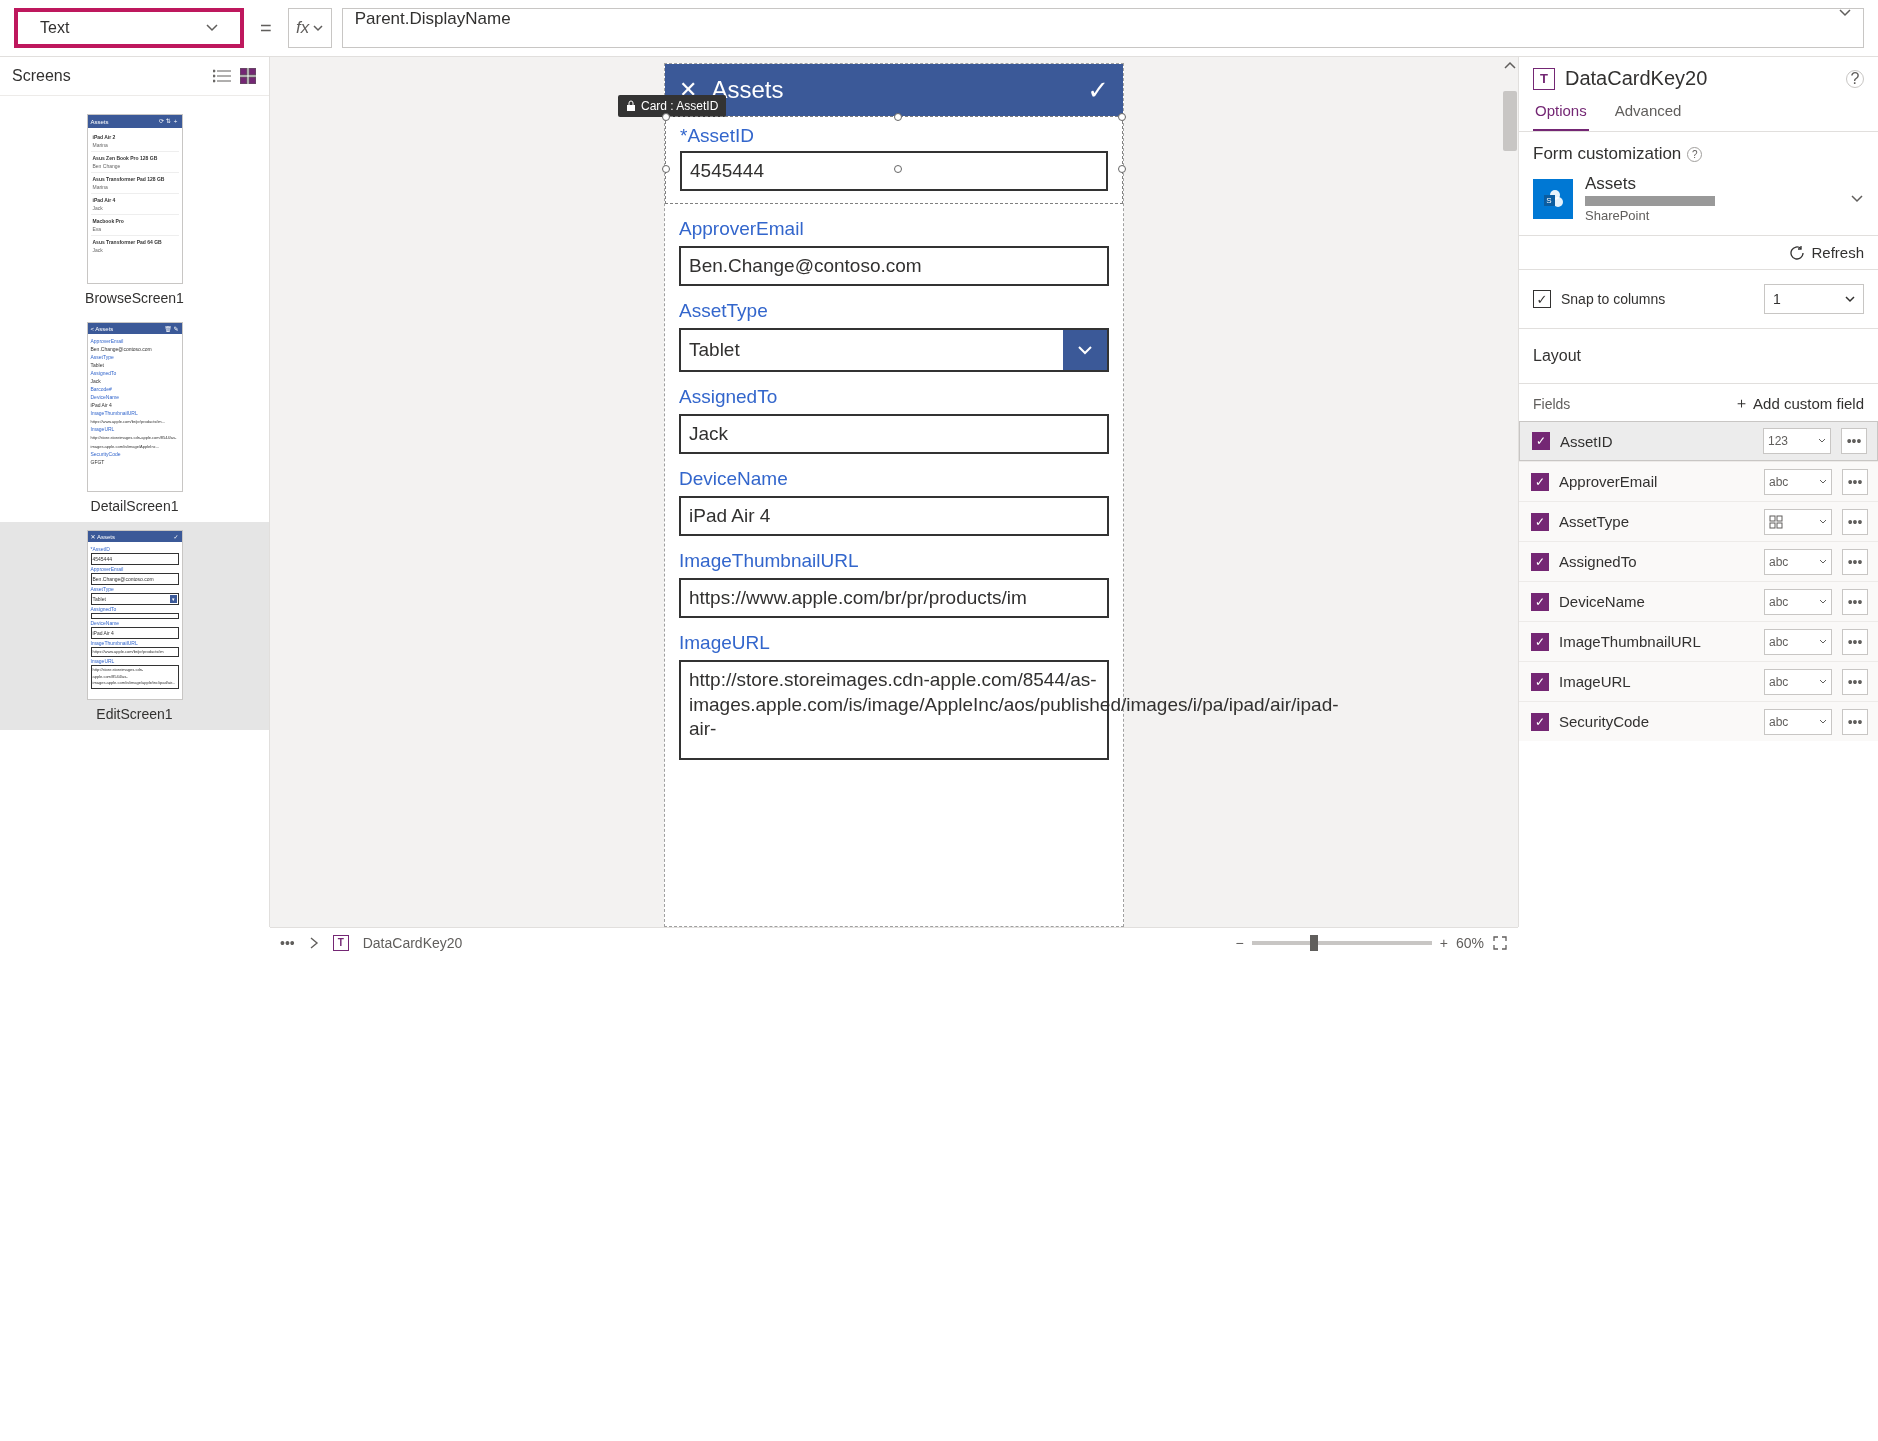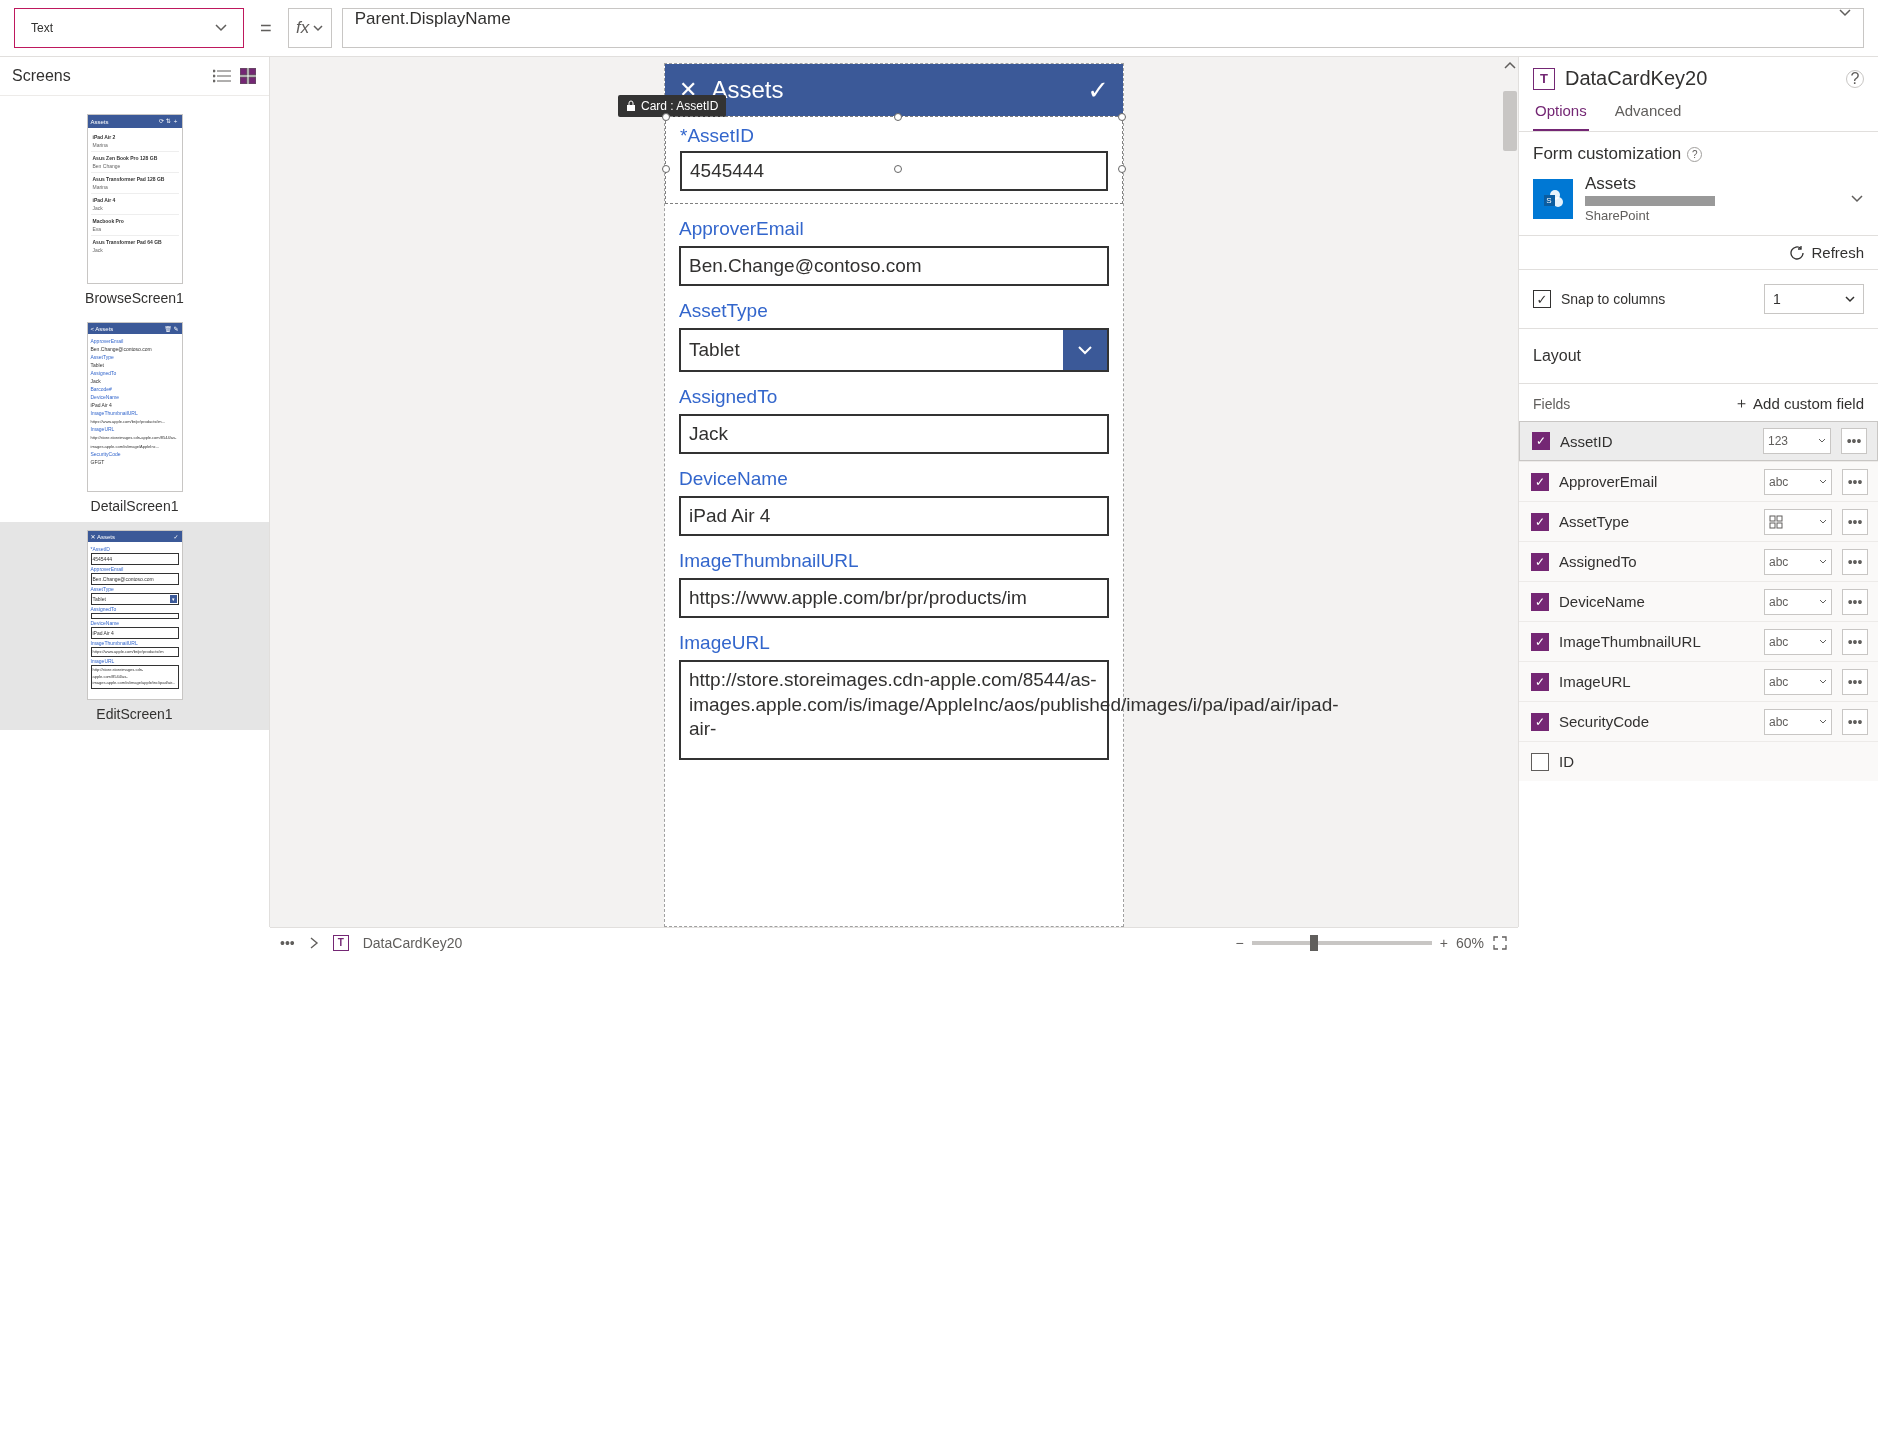--- a/index.html
+++ b/index.html
@@ -1,18 +1,18 @@
 <!DOCTYPE html>
 <html><head>
 <meta charset="utf-8">
 <style>
   * { box-sizing: border-box; font-family: "Segoe UI", sans-serif; }
   body { margin:0; background:#fff; color:#323130; font-size:14px; }
   .formula-bar { display:flex; align-items:center; padding:8px 14px; border-bottom:1px solid #e1dfdd; gap:10px; }
-  .prop-dropdown { width:230px; height:40px; border:1px solid #be185d; display:flex; align-items:center; justify-content:space-between; padding:0 16px; background:#fff; font-size:12px; }
+  .prop-dropdown { width:230px; height:40px; border:4px solid #be185d; display:flex; align-items:center; justify-content:space-between; padding:0 22px; background:#fff; font-size:16px; }
   .equals { font-size:20px; padding:0 6px; color:#605e5c;}
   .fx-box { width:44px; height:40px; border:1px solid #c8c6c4; display:flex; align-items:center; justify-content:center; gap:4px; }
   .fx-text { font-style:italic; font-size:17px; color:#605e5c; }
   .formula-input { flex:1; height:40px; border:1px solid #c8c6c4; padding:0 12px; display:flex; align-items:flex-start; justify-content:space-between; font-family: Consolas, monospace; font-size:17px; }
   .main { display:flex; height:870px; }
   .left-panel { width:270px; border-right:1px solid #e1dfdd; background:#fff; }
   .left-header { display:flex; align-items:center; justify-content:space-between; padding:10px 12px; border-bottom:1px solid #edebe9; }
   .left-header .title { font-size:16px; color:#323130;}
   .view-icons { display:flex; gap:8px; }
   .icon-list, .icon-grid { width:18px; height:18px; display:flex; align-items:center; justify-content:center; }
@@ -417,24 +417,20 @@
           <span class="field-chk">✓</span>
           <span class="field-name">SecurityCode</span>
           <span class="type-box">
             <span>abc</span>
             <svg width="8" height="6">
               <path d="M1 1 L4 4 L7 1" stroke="#605e5c" fill="none"></path>
             </svg>
           </span>
           <span class="more-btn">•••</span>
         </div>
-        <div class="field-row">
-          <span class="field-chk empty"></span>
-          <span class="field-name">ID</span>
-        </div>
       </div>
   </div>
 </div>
 
 <div class="status-bar">
   <span>•••</span>
   <svg width="10" height="12">
       <path d="M2 1 L8 6 L2 11" stroke="#605e5c" fill="none" stroke-width="1.4"></path>
     </svg>
   <span style="border:1px solid #742774;color:#742774;width:16px;height:16px;display:flex;align-items:center;justify-content:center;font-size:10px;font-weight:bold">T</span>

